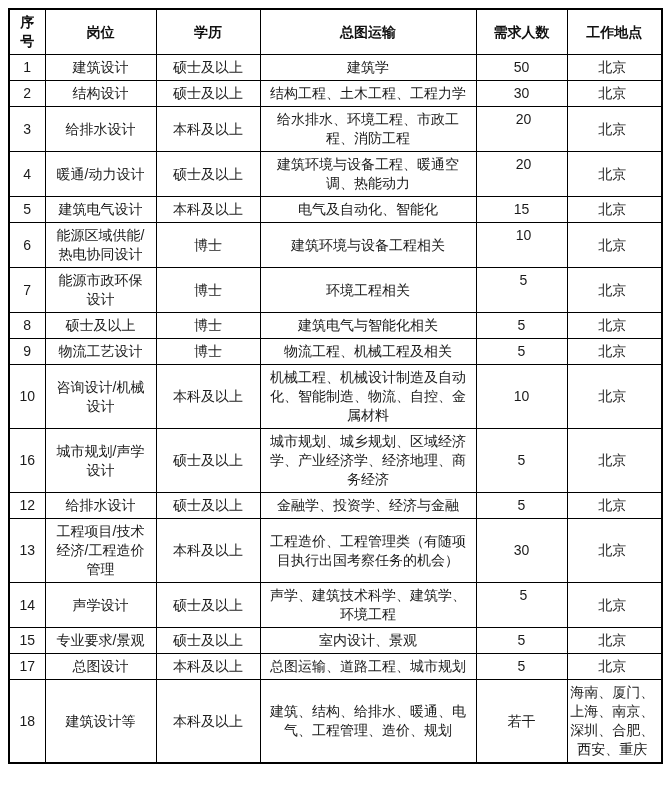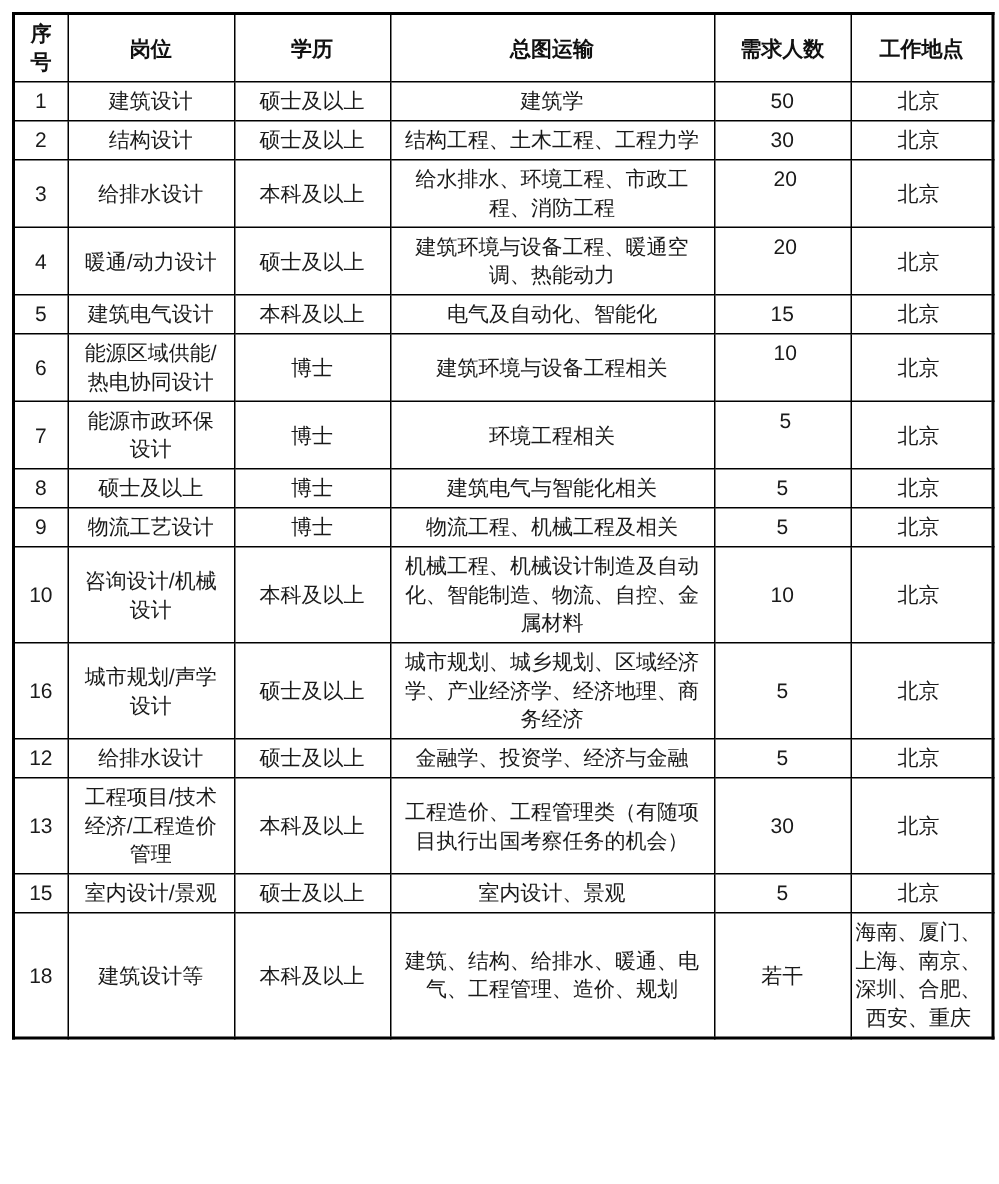--- a/index.html
+++ b/index.html
@@ -173,24 +173,40 @@
         </tr>
         <tr>
           <td class="c0">13</td>
           <td class="c1">工程项目/技术经济/工程造价管理</td>
           <td class="c2">本科及以上</td>
           <td class="c3">工程造价、工程管理类（有随项目执行出国考察任务的机会）</td>
           <td class="c4">30</td>
           <td class="c5">北京</td>
         </tr>
         <tr>
+          <td class="c0">14</td>
+          <td class="c1">声学设计</td>
+          <td class="c2">硕士及以上</td>
+          <td class="c3">声学、建筑技术科学、建筑学、环境工程</td>
+          <td class="c4 vtop">5</td>
+          <td class="c5">北京</td>
+        </tr>
+        <tr>
           <td class="c0">15</td>
-          <td class="c1">室内设计/景观</td>
+          <td class="c1">专业要求/景观</td>
           <td class="c2">硕士及以上</td>
           <td class="c3">室内设计、景观</td>
+          <td class="c4">5</td>
+          <td class="c5">北京</td>
+        </tr>
+        <tr>
+          <td class="c0">17</td>
+          <td class="c1">总图设计</td>
+          <td class="c2">本科及以上</td>
+          <td class="c3">总图运输、道路工程、城市规划</td>
           <td class="c4">5</td>
           <td class="c5">北京</td>
         </tr>
         <tr>
           <td class="c0">18</td>
           <td class="c1">建筑设计等</td>
           <td class="c2">本科及以上</td>
           <td class="c3">建筑、结构、给排水、暖通、电气、工程管理、造价、规划</td>
           <td class="c4">若干</td>
           <td class="c5">海南、厦门、上海、南京、深圳、合肥、西安、重庆</td>

